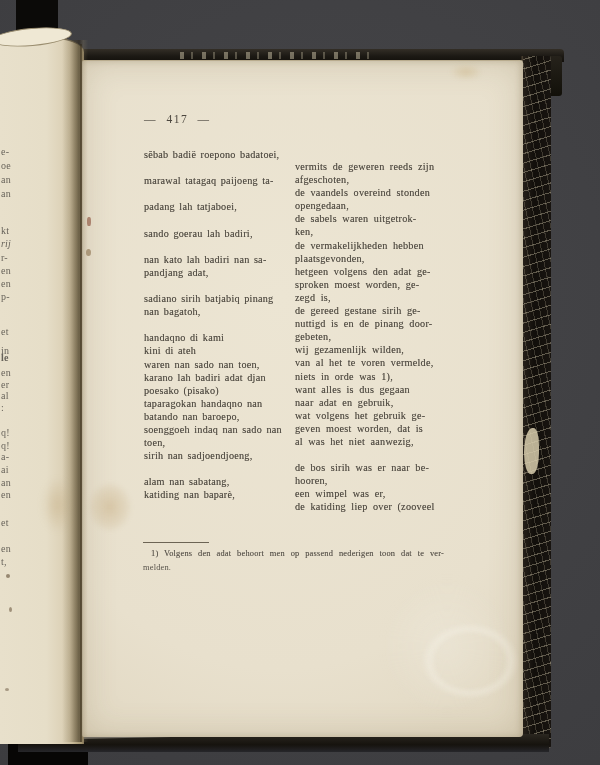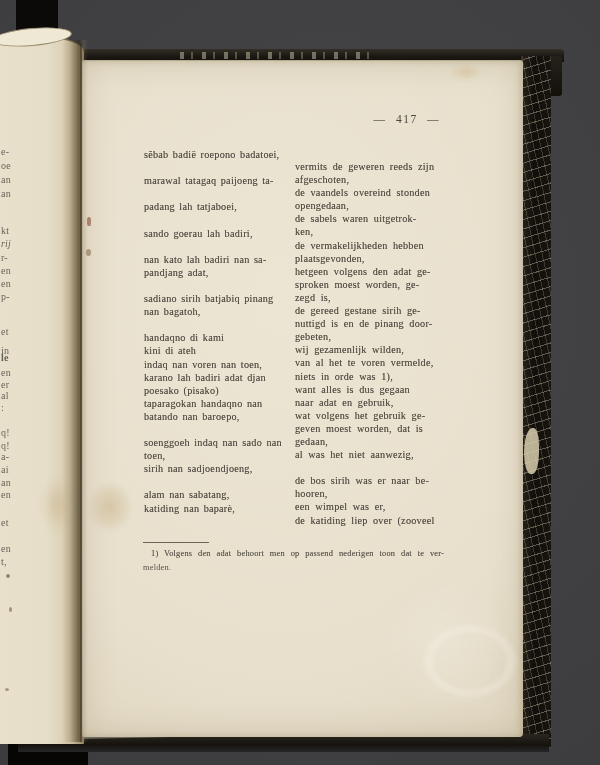--- a/index.html
+++ b/index.html
@@ -48,21 +48,21 @@
 
   
   .frag{position:absolute;left:1px;z-index:8;font-size:10px;color:#55514a;letter-spacing:.2px;
         opacity:.88;white-space:nowrap;}
 
   
   .page{position:absolute;left:82px;top:60px;width:441px;height:676px;z-index:5;
         background:radial-gradient(120% 100% at 45% 35%, #ece5d3 0%, #e8e0cd 55%, #ded4bd 85%, #d2c7ac 100%);
         box-shadow:inset 0 0 34px rgba(118,98,60,.22), inset -2px 0 6px rgba(110,92,58,.25);
         border-top:1px solid #b9ac8e;border-radius:2px 3px 4px 2px;}
-  .page-number{position:absolute;left:62px;top:52px;width:296px;text-align:right;
+  .page-number{position:absolute;left:62px;top:52px;width:296px;text-align:left;
         font-size:11.5px;color:#4c473f;letter-spacing:1.5px;word-spacing:5px;}
   .rows{position:absolute;left:62px;top:87px;width:365px;}
   .trow{position:relative;height:13.1px;}
   .tl,.tr{position:absolute;top:0;white-space:nowrap;font-size:10.2px;line-height:13px;
         color:#4f4a42;letter-spacing:.25px;text-shadow:0 0 .5px rgba(80,74,62,.55);}
   .tl{left:0;word-spacing:1.6px;}
   .tr{left:151px;word-spacing:2.6px;margin-top:12px;}
   .fnrule{position:absolute;left:61px;top:481px;width:66px;height:1px;background:#6c6454;}
   .fn1{position:absolute;left:69px;top:488px;font-size:8.4px;color:#57524a;letter-spacing:.2px;
        word-spacing:3.5px;white-space:nowrap;text-shadow:0 0 .4px rgba(87,82,74,.5);}
@@ -213,42 +213,38 @@
         </div>
         <div class="trow">
           <span class="tl">handaqno di kami</span>
           <span class="tr">wij gezamenlijk wilden,</span>
         </div>
         <div class="trow">
           <span class="tl">kini di ateh</span>
           <span class="tr">van al het te voren vermelde,</span>
         </div>
         <div class="trow">
-          <span class="tl">indaq nan voren nan toen,</span>
+          <span class="tl">waren nan sado nan toen,</span>
           <span class="tr">niets in orde was 1),</span>
         </div>
         <div class="trow">
           <span class="tl">karano lah badiri adat djan</span>
           <span class="tr">want alles is dus gegaan</span>
         </div>
         <div class="trow">
           <span class="tl">poesako (pisako)</span>
           <span class="tr">naar adat en gebruik,</span>
         </div>
         <div class="trow">
           <span class="tl">taparagokan handaqno nan</span>
           <span class="tr">wat volgens het gebruik ge-</span>
         </div>
         <div class="trow">
           <span class="tl">batando nan baroepo,</span>
           <span class="tr">geven moest worden, dat is</span>
-        </div>
-        <div class="trow">
-          <span class="tl"></span>
-          <span class="tr">gedaan,</span>
         </div>
         <div class="trow">
           <span class="tl">soenggoeh indaq nan sado nan</span>
           <span class="tr">al was het niet aanwezig,</span>
         </div>
         <div class="trow">
           <span class="tl">toen,</span>
           <span class="tr"></span>
         </div>
         <div class="trow">

